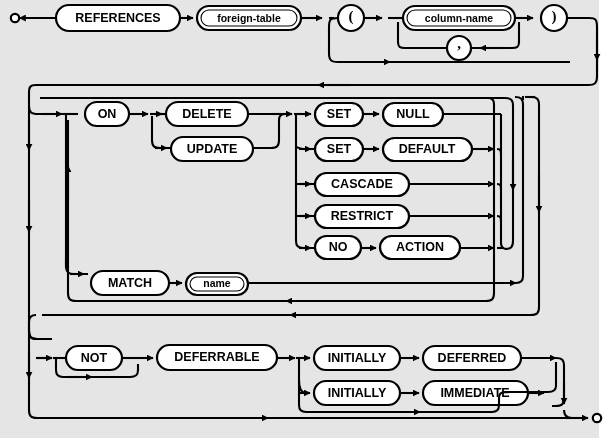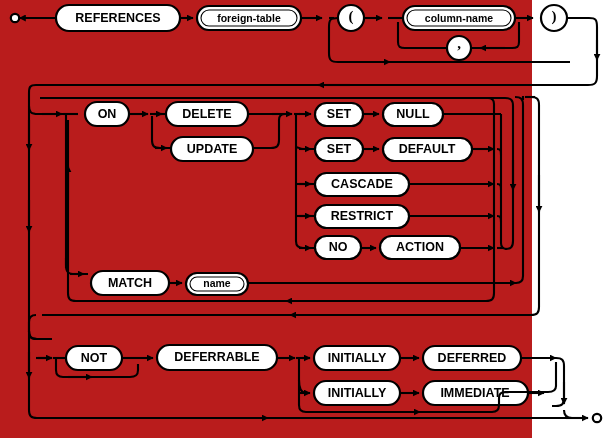--- a/index.html
+++ b/index.html
@@ -2,23 +2,23 @@
 <html><head>
 <meta charset="utf-8">
 <style>
   html, body {
     margin: 0;
     padding: 0;
     background: #ffffff;
   }
   #diagram-root {
     position: relative;
-    width: 532px;
+    width: 599px;
     height: 438px;
-    background: #b91c1c;
+    background: #e5e5e5;
     font-family: "Liberation Sans", sans-serif;
   }
   svg.rr { display: block; }
   .rr-line {
     fill: none;
     stroke: #000000;
     stroke-width: 2.1;
     stroke-linecap: butt;
     stroke-linejoin: round;
   }

